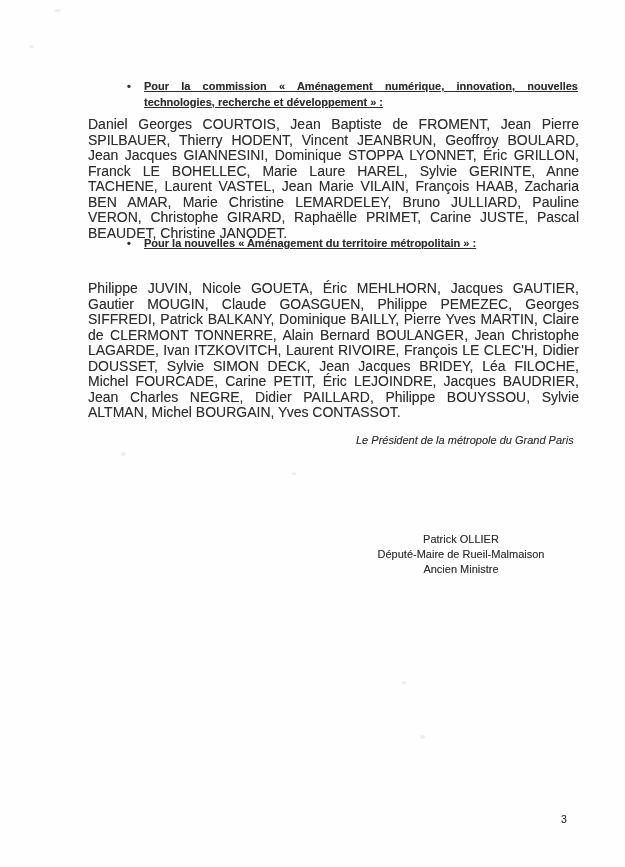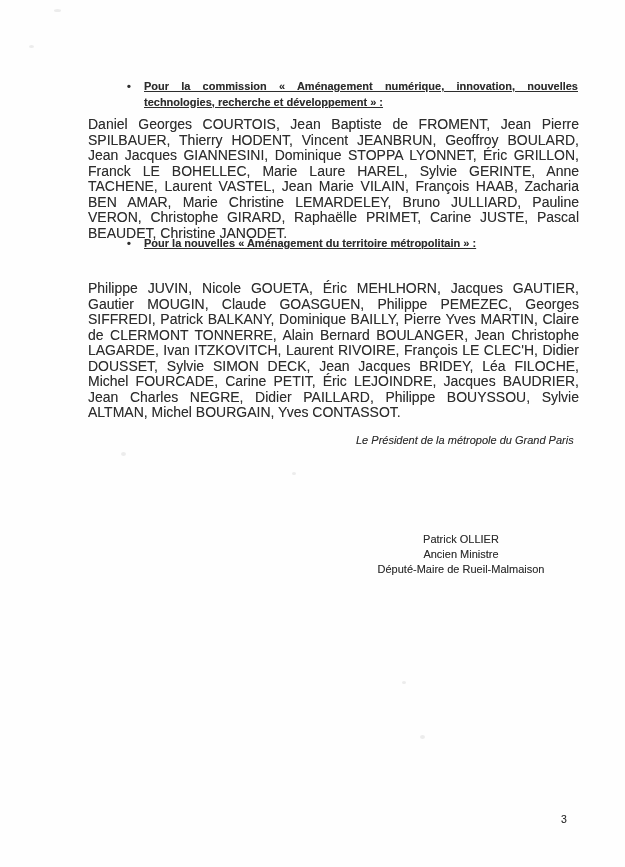--- a/index.html
+++ b/index.html
@@ -103,22 +103,22 @@
     <span class="bullet-marker">•</span>
     <span class="bullet-text">Pour la nouvelles « Aménagement du territoire métropolitain » :</span>
   </div>
 
   <div id="members-2" class="members scan-text">Philippe JUVIN, Nicole GOUETA, Éric MEHLHORN, Jacques GAUTIER, Gautier MOUGIN, Claude GOASGUEN, Philippe PEMEZEC, Georges SIFFREDI, Patrick BALKANY, Dominique BAILLY, Pierre Yves MARTIN, Claire de CLERMONT TONNERRE, Alain Bernard BOULANGER, Jean Christophe LAGARDE, Ivan ITZKOVITCH, Laurent RIVOIRE, François LE CLEC'H, Didier DOUSSET, Sylvie SIMON DECK, Jean Jacques BRIDEY, Léa FILOCHE, Michel FOURCADE, Carine PETIT, Éric LEJOINDRE, Jacques BAUDRIER, Jean Charles NEGRE, Didier PAILLARD, Philippe BOUYSSOU, Sylvie ALTMAN, Michel BOURGAIN, Yves CONTASSOT.</div>
 
   <div class="sig-title scan-text">Le Président de la métropole du Grand Paris</div>
 
   <div class="sig-block scan-text">
     <div>Patrick OLLIER</div>
+    <div>Député-Maire de Rueil-Malmaison</div>
     <div>Ancien Ministre</div>
-    <div>Député-Maire de Rueil-Malmaison</div>
   </div>
 
   <div class="page-number scan-text">3</div>
 
   <div id="speck-1" class="speck"></div>
   <div id="speck-2" class="speck"></div>
   <div id="speck-3" class="speck"></div>
   <div id="speck-4" class="speck"></div>
   <div id="speck-5" class="speck"></div>
   <div id="speck-6" class="speck"></div>

